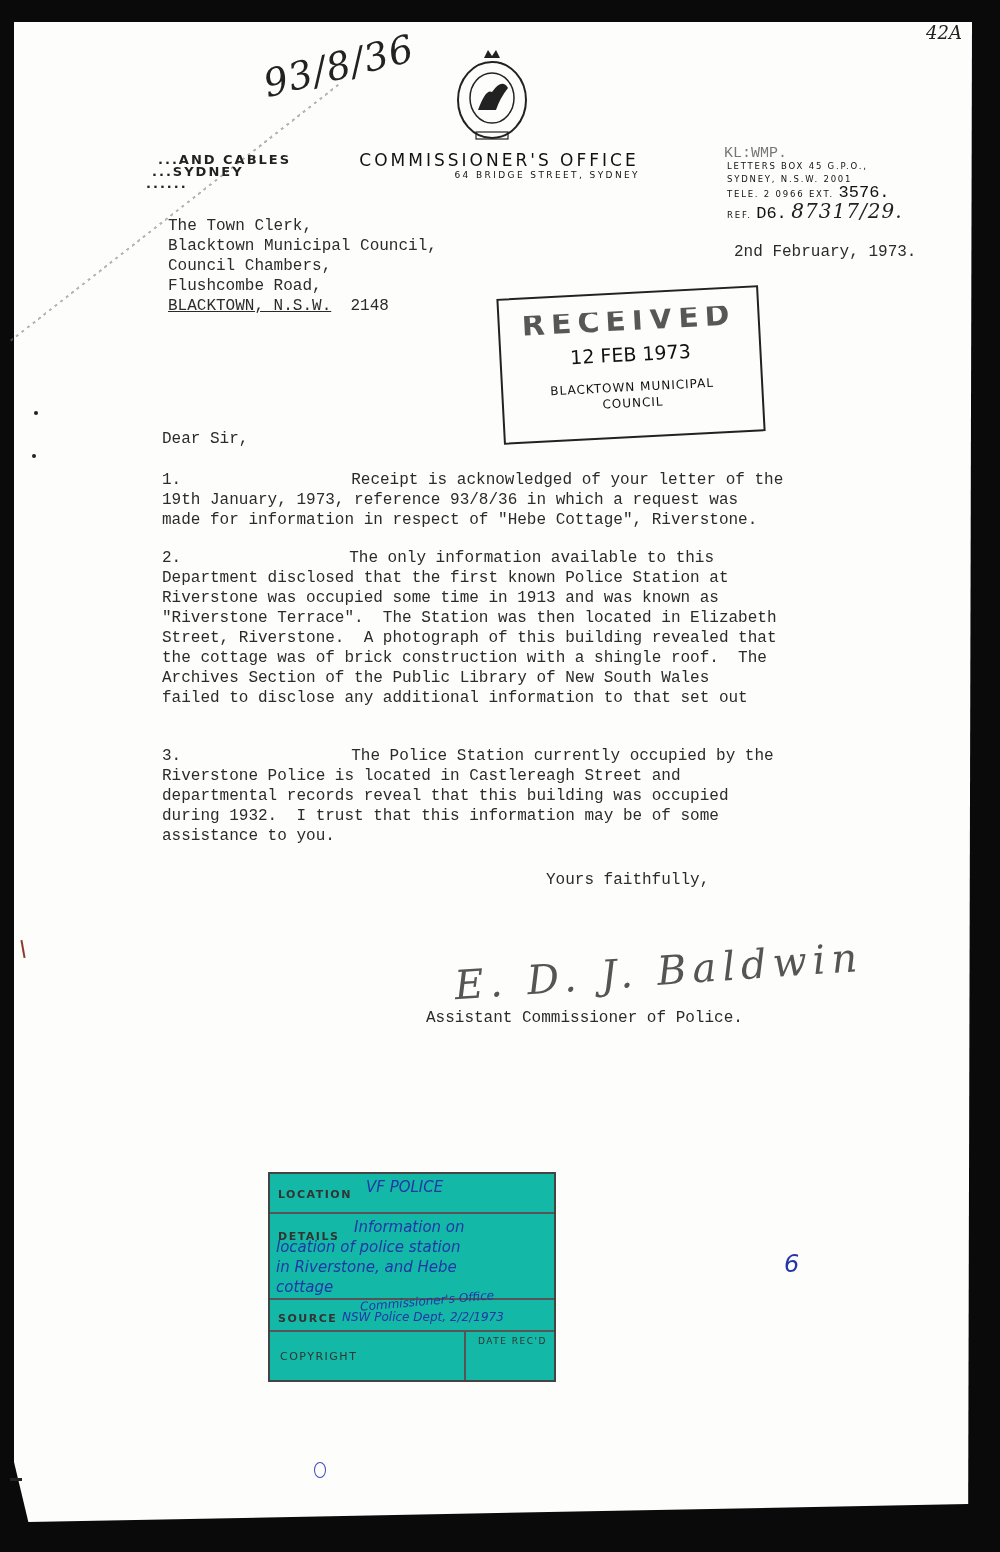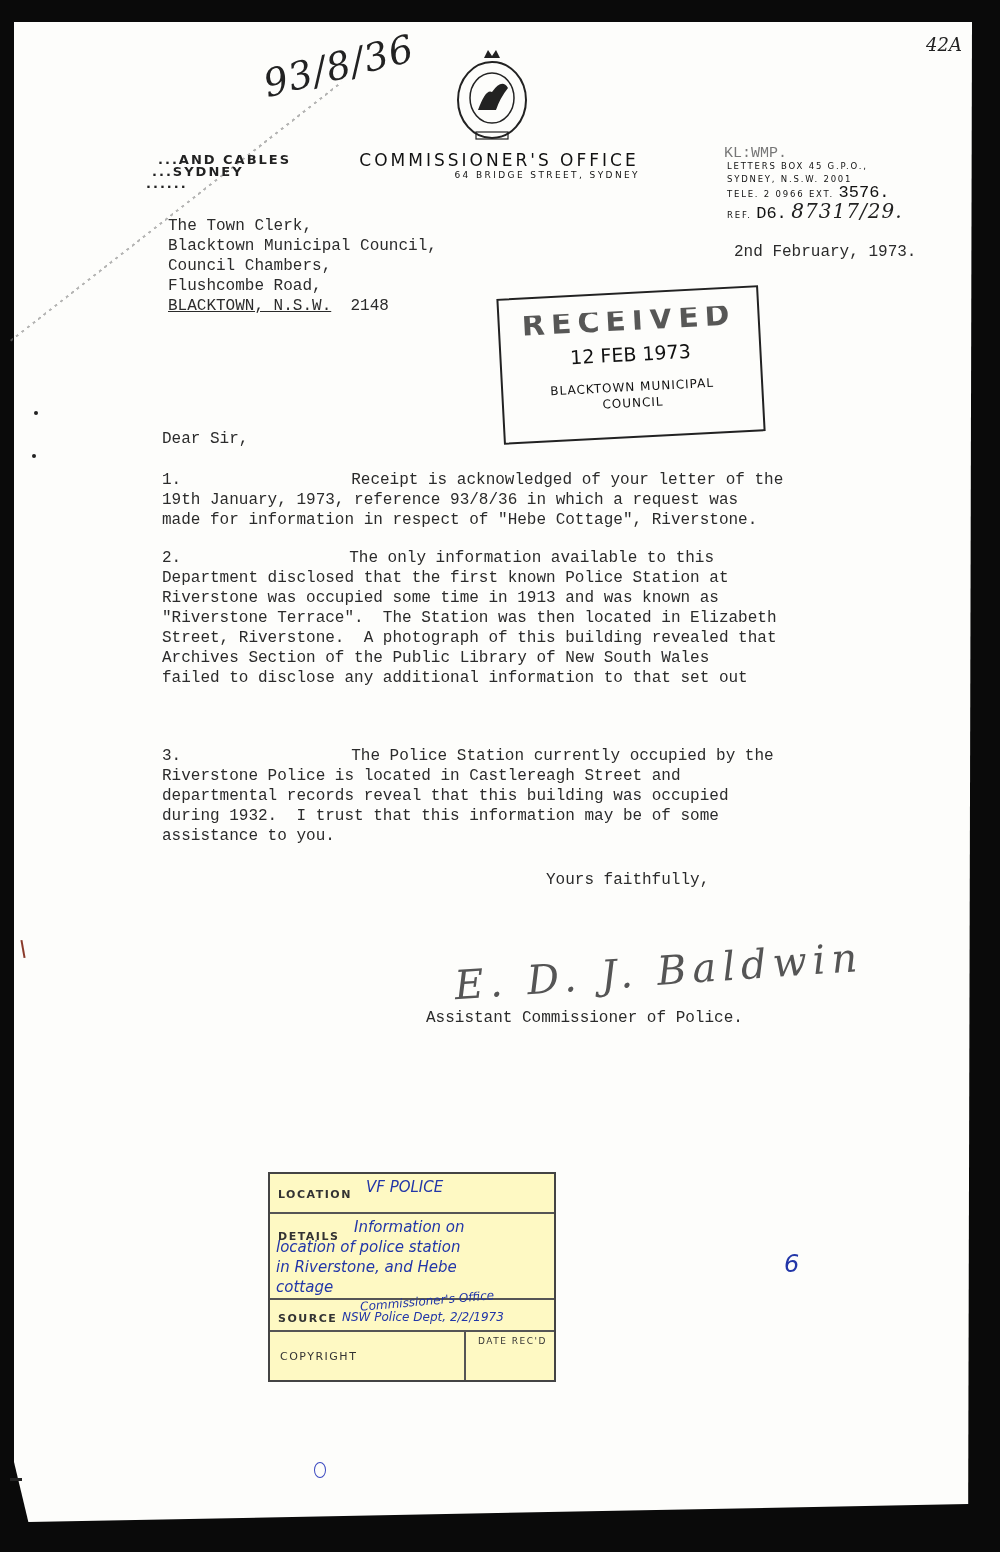--- a/index.html
+++ b/index.html
@@ -42,35 +42,35 @@
   .stamp {
     position: absolute; left: 500px; top: 292px; width: 258px; height: 142px;
     border: 2px solid #222; transform: rotate(-3deg);
     font-family: "DejaVu Sans", sans-serif; text-align: center; color:#111;
   }
   .stamp .rec { font-size: 30px; letter-spacing: 6px; font-weight: bold; margin-top: 8px; opacity:.7; clip-path: inset(25% 0 0 0); }
   .stamp .date { font-size: 19px; margin-top: 6px; }
   .stamp .org { font-size: 12px; letter-spacing: 1px; margin-top: 14px; line-height: 16px; }
   .card {
     position: absolute; left: 268px; top: 1172px; width: 284px; height: 206px;
-    border: 2px solid #444; background: #fef9c3;
+    border: 2px solid #444; background: #14b8a6;
     font-family: "DejaVu Sans", sans-serif;
   }
   .card .row { position: absolute; left: 0; right: 0; border-bottom: 2px solid #555; }
   .card .lbl { font-size: 11px; letter-spacing: 1.5px; color: #333; font-weight: bold; }
   .card .hw { color: #2236a8; font-style: italic; font-size: 15px; }
 </style>
 </head>
 <body>
 
 <div class="paper"></div>
 
 <div class="fold-line"></div>
 
-<div class="abs hand" style="left:926px;top:22px;font-size:18px;margin-top:12px;">42A</div>
+<div class="abs hand" style="left:926px;top:22px;font-size:18px;">42A</div>
 
 <div class="abs hand" style="left:262px;top:44px;font-size:38px;transform:rotate(-14deg);letter-spacing:1px;">93/8/36</div>
 
 <svg class="crest" viewBox="0 0 80 96">
   <path d="M32 10 L36 2 L40 8 L44 2 L48 10 Z" fill="#222"></path>
   <ellipse cx="40" cy="52" rx="34" ry="38" fill="none" stroke="#222" stroke-width="2"></ellipse>
   <ellipse cx="40" cy="50" rx="22" ry="25" fill="none" stroke="#222" stroke-width="1.5"></ellipse>
   <path d="M26 62 Q34 40 40 44 Q50 30 56 40 Q48 50 44 62 Z" fill="#222"></path>
   <rect x="24" y="84" width="32" height="7" fill="none" stroke="#222" stroke-width="1.2"></rect>
 </svg>
@@ -123,20 +123,21 @@
   <div class="typed">19th January, 1973, reference 93/8/36 in which a request was</div>
   <div class="typed">made for information in respect of "Hebe Cottage", Riverstone.</div>
 </div>
 
 <div class="abs" style="left:162px;top:548px;">
   <div class="typed"><span>2.</span><span style="display:inline-block;width:168px;"></span><span>The only information available to this</span></div>
   <div class="typed">Department disclosed that the first known Police Station at</div>
   <div class="typed">Riverstone was occupied some time in 1913 and was known as</div>
   <div class="typed">"Riverstone Terrace".  The Station was then located in Elizabeth</div>
   <div class="typed">Street, Riverstone.  A photograph of this building revealed that</div>
+  <div class="typed">the cottage was of brick construction with a shingle roof.  The</div>
   <div class="typed">Archives Section of the Public Library of New South Wales</div>
   <div class="typed">failed to disclose any additional information to that set out</div>
 </div>
 
 <div class="abs" style="left:162px;top:746px;">
   <div class="typed"><span>3.</span><span style="display:inline-block;width:170px;"></span><span>The Police Station currently occupied by the</span></div>
   <div class="typed">Riverstone Police is located in Castlereagh Street and</div>
   <div class="typed">departmental records reveal that this building was occupied</div>
   <div class="typed">during 1932.  I trust that this information may be of some</div>
   <div class="typed">assistance to you.</div>

